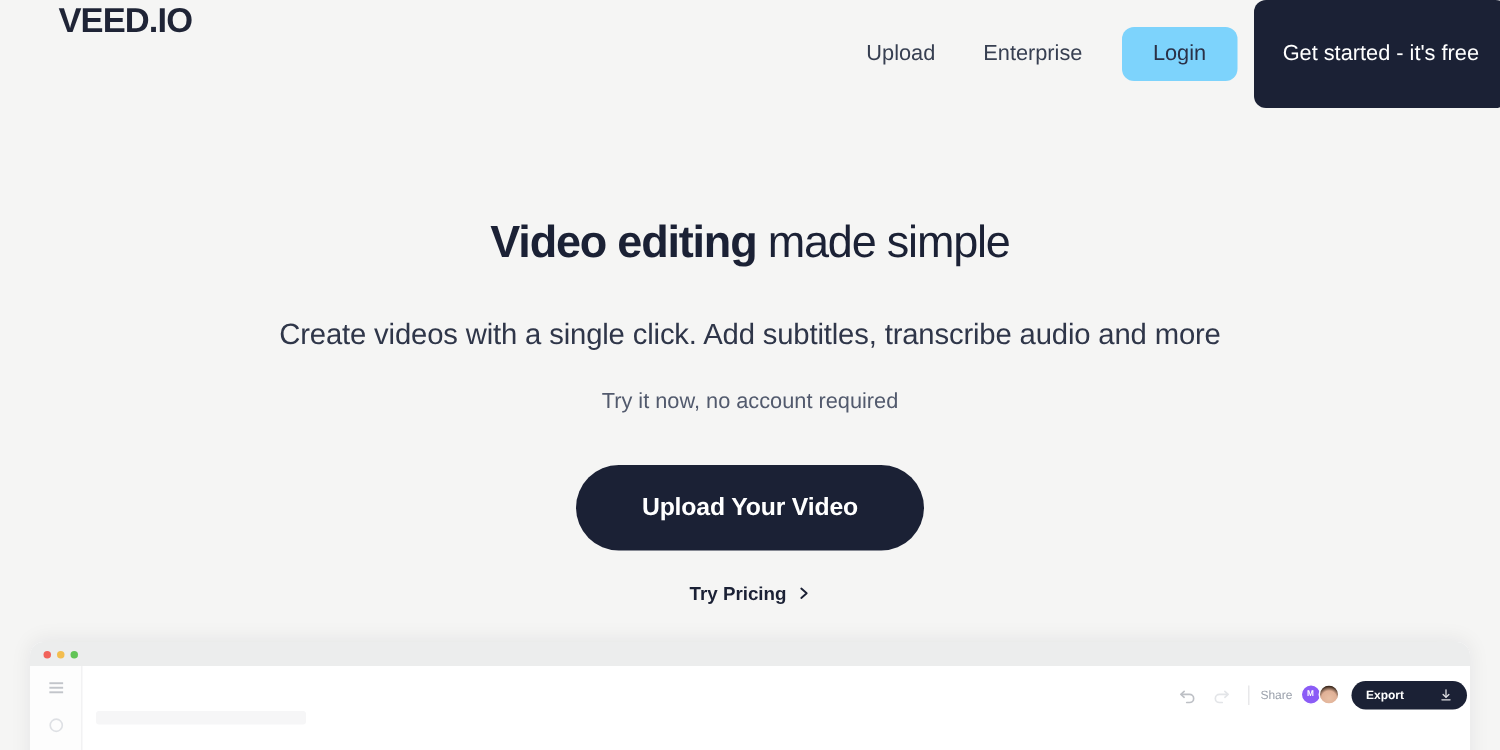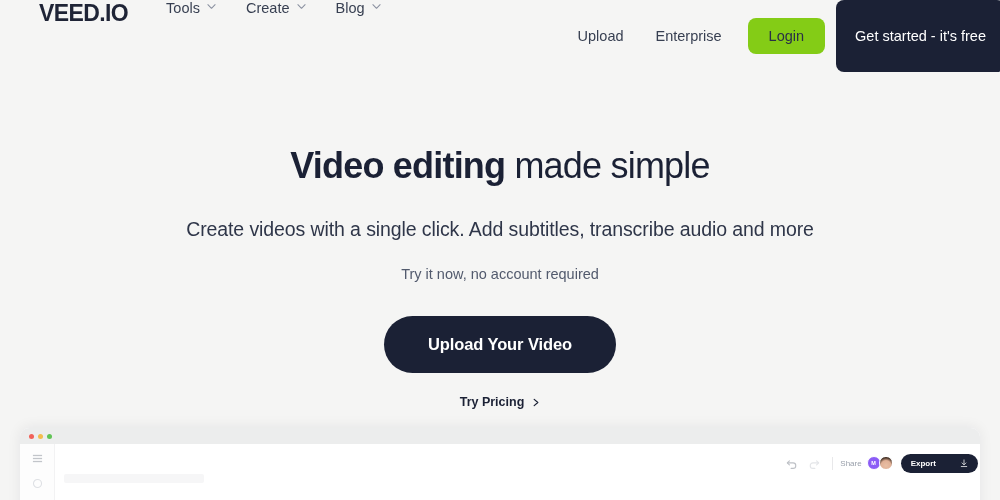--- a/index.html
+++ b/index.html
@@ -32,33 +32,33 @@
   }
   .chev svg { display:block; }
 
   .nav-right {
     margin-left:auto; display:flex; align-items:center; gap:0;
   }
   .link-item {
     font-size:14.5px; color:#373f51; cursor:pointer; padding:0 16px;
   }
   .login-btn {
-    font-size:14.5px; color:#2a3046; background:#84cc16;
+    font-size:14.5px; color:#2a3046; background:#7dd3fc;
     border-radius:8px; padding:10px 21px; margin-left:10px; cursor:pointer;
   }
   .cta-btn {
     font-size:14.5px; color:#ffffff; background:#1b2135;
     border-radius:8px; padding:28px 19px; margin-left:11px; cursor:pointer;
     white-space:nowrap;
   }
 
   
   .hero { position:absolute; top:56px; left:0; width:1000px; text-align:center; }
   .headline {
-    margin-top:89px; font-size:36px; line-height:1.15;
+    margin-top:89px; font-size:30px; line-height:1.15;
     color:#1b2135; letter-spacing:-0.8px;
   }
   .headline .b { font-weight:bold; }
   .headline .r { font-weight:normal; }
   .sub {
     margin-top:32px; font-size:19.5px; color:#2f3649; letter-spacing:-0.1px;
   }
   .sub2 {
     margin-top:25px; font-size:14.5px; color:#525a6d;
   }
@@ -130,46 +130,20 @@
 </style>
 </head>
 <body>
 
 <div class="page">
 
   <div class="header">
 
     <div class="logo">VEED.IO</div>
 
-    <div class="nav-left">
-      <div class="nav-item">
-        <span>Tools</span>
-        <span class="chev">
-          <svg width="9" height="9" viewBox="0 0 10 10">
-              <path d="M1 3 L5 7 L9 3" stroke="#8a90a0" stroke-width="1.2" fill="none" stroke-linecap="round" stroke-linejoin="round"></path>
-            </svg>
-        </span>
-      </div>
-      <div class="nav-item">
-        <span>Create</span>
-        <span class="chev">
-          <svg width="9" height="9" viewBox="0 0 10 10">
-              <path d="M1 3 L5 7 L9 3" stroke="#8a90a0" stroke-width="1.2" fill="none" stroke-linecap="round" stroke-linejoin="round"></path>
-            </svg>
-        </span>
-      </div>
-      <div class="nav-item">
-        <span>Blog</span>
-        <span class="chev">
-          <svg width="9" height="9" viewBox="0 0 10 10">
-              <path d="M1 3 L5 7 L9 3" stroke="#8a90a0" stroke-width="1.2" fill="none" stroke-linecap="round" stroke-linejoin="round"></path>
-            </svg>
-        </span>
-      </div>
-    </div>
 
     <div class="nav-right">
       <div class="link-item">Upload</div>
       <div class="link-item">Enterprise</div>
       <div class="login-btn">Login</div>
       <div class="cta-btn">Get started - it's free</div>
     </div>
   </div>
 
   <div class="hero">

